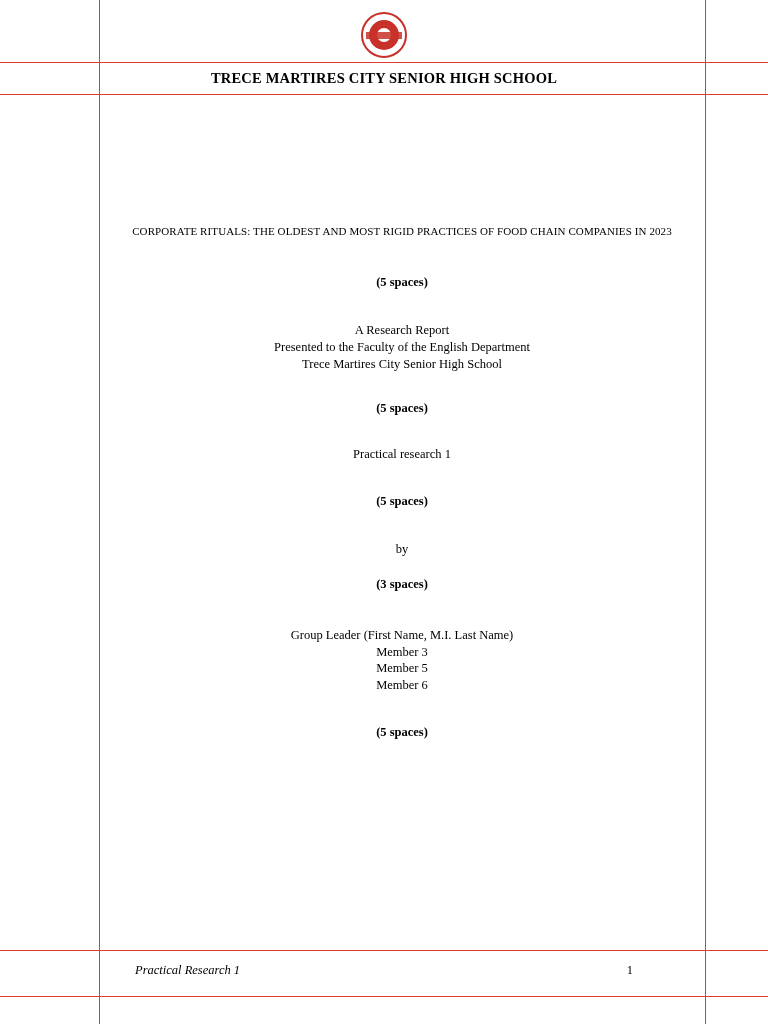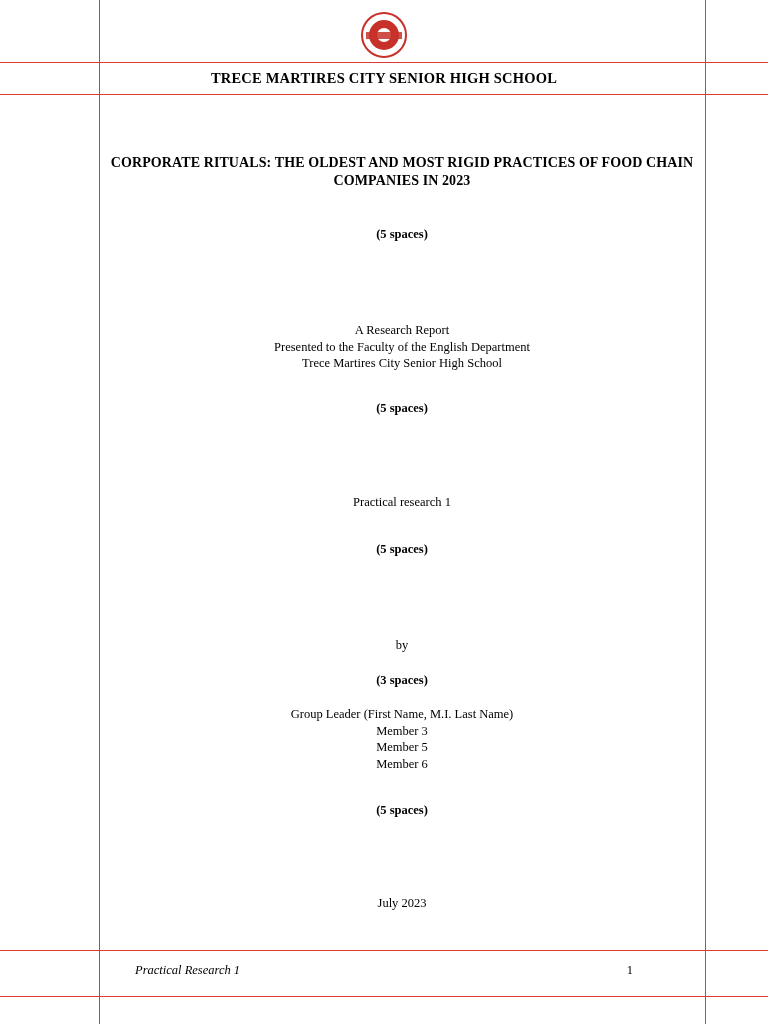--- a/index.html
+++ b/index.html
@@ -93,51 +93,50 @@
   
   .doc-body {
     position: absolute;
     left: 99px;
     width: 606px;
     top: 120px;
     text-align: center;
   }
 
   .doc-title {
-    font-weight: bold;
-    font-size: 14px;
+    font-weight: normal;
+    font-size: 11px;
     line-height: 1.28;
-    margin-top: 34px;
+    margin-top: 104px;
     letter-spacing: 0.1px;
   }
 
   .spacer-note {
     font-size: 12.5px;
     line-height: 1.3;
     font-weight: bold;
   }
 
   .block {
     font-size: 12.5px;
     line-height: 1.33;
-    margin-top: 48px;
   }
 
   .gap-a { height: 36px; }
   .gap-b { height: 32px; }
   .gap-c { height: 28px; }
   .gap-d { height: 30px; }
   .gap-e { height: 30px; }
   .gap-f { height: 32px; }
   .gap-g { height: 18px; }
   .gap-h { height: 18px; }
   .gap-i { height: 30px; }
   .gap-j { height: 28px; }
 
-  .members { font-size: 12.5px; line-height: 1.33; }
+  .members { font-size: 12.5px; line-height: 1.33; margin-top: 17px; }
 
   
   .footer {
     position: absolute;
     left: 135px;
     right: 135px;
     top: 963px;
     display: flex;
     justify-content: space-between;
     align-items: baseline;
@@ -203,19 +202,18 @@
     <div>Group Leader (First Name, M.I. Last Name)</div>
     <div>Member 3</div>
     <div>Member 5</div>
     <div>Member 6</div>
   </div>
 
   <div class="gap-i"></div>
   <div class="spacer-note">(5 spaces)</div>
 
   <div class="gap-j"></div>
-  <div class="block">July 2023</div>
 </div>
 
 <div class="footer">
   <div class="footer-title">Practical Research 1</div>
   <div class="footer-page">1</div>
 </div>
 
 </body></html>

